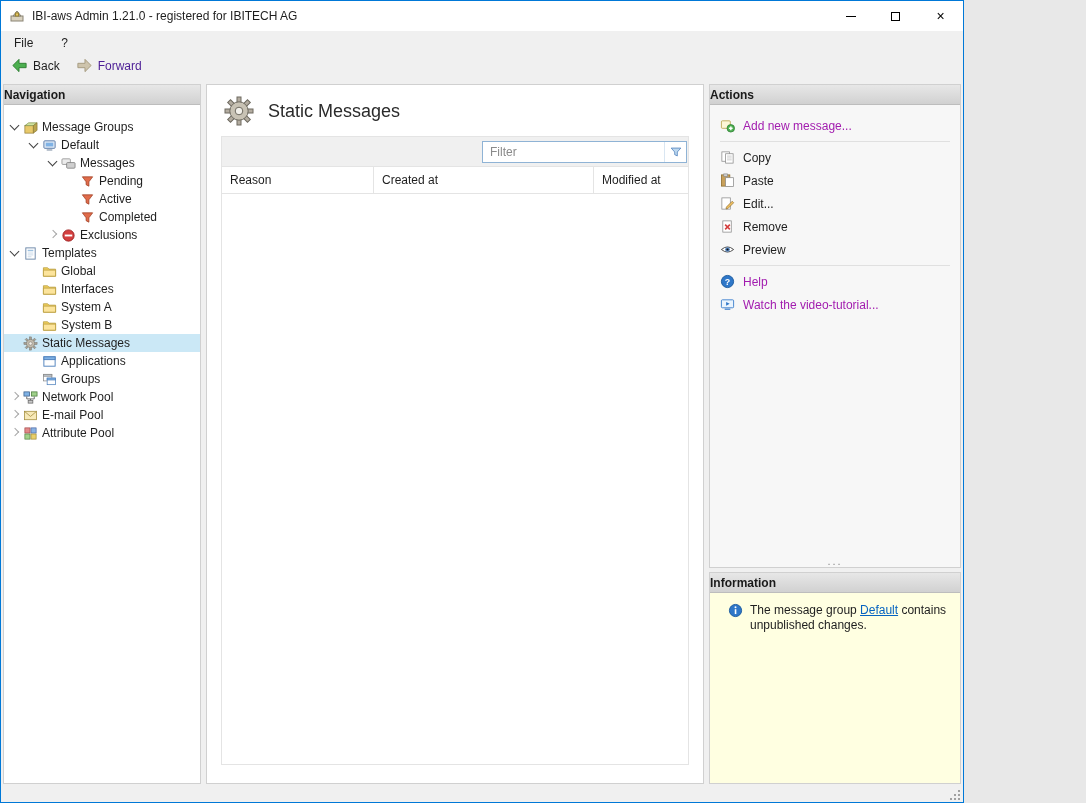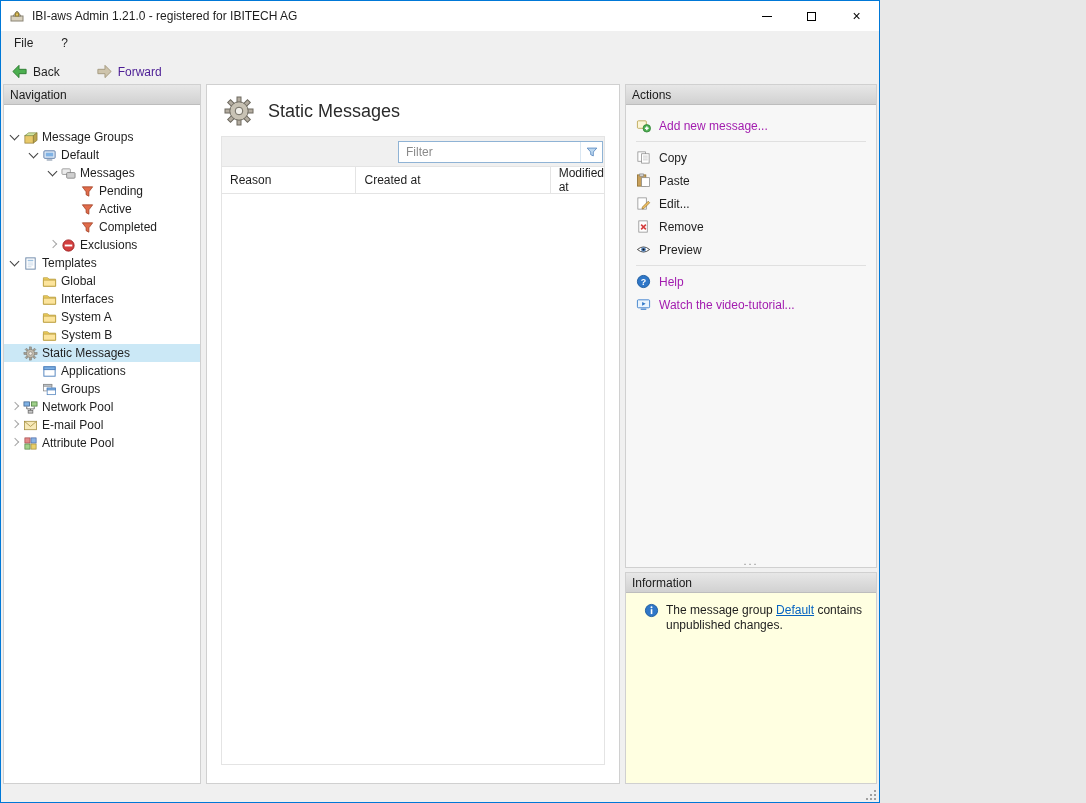--- a/index.html
+++ b/index.html
@@ -1,45 +1,45 @@
 <!DOCTYPE html>
 <html><head>
 <meta charset="utf-8">
 <style>
   *{margin:0;padding:0;box-sizing:border-box;}
   html,body{width:1086px;height:803px;}
   body{font-family:"Liberation Sans","DejaVu Sans",sans-serif;font-size:12px;color:#1e1e1e;background:#e8e8e8;}
-  .window{width:880px;height:803px;border:1px solid #0078d7;background:#f0f0f0;display:flex;flex-direction:column;}
+  .window{width:964px;height:803px;border:1px solid #0078d7;background:#f0f0f0;display:flex;flex-direction:column;}
 
   
   .titlebar{height:30px;background:#fff;display:flex;align-items:center;padding-left:8px;flex:0 0 auto;}
   .app-icon{width:16px;height:16px;margin-right:7px;}
   .app-icon svg{width:16px;height:16px;display:block;}
   .title-text{font-size:12px;color:#1e1e1e;}
   .win-controls{margin-left:auto;display:flex;height:100%;}
   .win-btn{width:45px;height:100%;display:flex;align-items:center;justify-content:center;cursor:default;}
   .min-glyph{width:10px;height:1px;background:#000;display:block;}
   .max-glyph{width:9px;height:9px;border:1px solid #000;display:block;}
   .close-glyph{font-size:14px;line-height:1;color:#000;}
 
   
   .menubar{height:24px;display:flex;align-items:center;padding-left:10px;gap:22px;background:#f0f0f0;}
   .menu-item{padding:2px 3px;}
-  .toolbar{height:27px;display:flex;align-items:flex-end;padding-left:4px;gap:24px;background:#f0f0f0;}
+  .toolbar{height:27px;display:flex;align-items:flex-start;padding-left:4px;gap:4px;background:#f0f0f0;}
   .tb-btn{display:flex;align-items:center;gap:5px;padding:2px 6px;}
   .tb-icon svg{width:17px;height:17px;display:block;}
   .tb-btn.disabled .tb-label{color:#4c1d95;}
 
   
   .content{flex:1;display:flex;padding:2px 2px 1px 2px;gap:5px;min-height:0;background:#f0f0f0;}
-  .panel-header{height:20px;background:linear-gradient(#e7e7e7,#d1d1d1);border-bottom:1px solid #bdbdbd;font-weight:normal;display:flex;align-items:center;padding-left:6px;flex:0 0 auto;color:#1a1a1a;}
+  .panel-header{height:20px;background:linear-gradient(#e7e7e7,#d1d1d1);border-bottom:1px solid #bdbdbd;font-weight:bold;display:flex;align-items:center;padding-left:0;flex:0 0 auto;color:#1a1a1a;}
 
   
   .nav-panel{width:198px;background:#fff;border:1px solid #d0d0d0;display:flex;flex-direction:column;flex:0 0 auto;}
-  .tree{padding-top:23px;flex:1;overflow:hidden;text-align:right;}
+  .tree{padding-top:13px;flex:1;overflow:hidden;text-align:right;}
   .tree-row{height:18px;display:flex;align-items:center;white-space:nowrap;}
   .tree-row.selected{background:#cbe8f6;}
   .indent{display:inline-block;height:1px;flex:0 0 auto;}
   .chevron{width:14px;height:14px;flex:0 0 auto;position:relative;display:inline-block;}
   .chevron.collapsed::before{content:"";position:absolute;left:4px;top:3px;width:5px;height:5px;border-top:1px solid #a6a6a6;border-right:1px solid #a6a6a6;transform:rotate(45deg);}
   .chevron.expanded::before{content:"";position:absolute;left:3px;top:2px;width:6px;height:6px;border-right:1px solid #404040;border-bottom:1px solid #404040;transform:rotate(45deg);}
   .tree-icon{width:15px;height:15px;margin:0 4px 0 1px;flex:0 0 auto;}
   .tree-icon svg{width:15px;height:15px;display:block;}
   .tree-label{padding-right:4px;}
 

